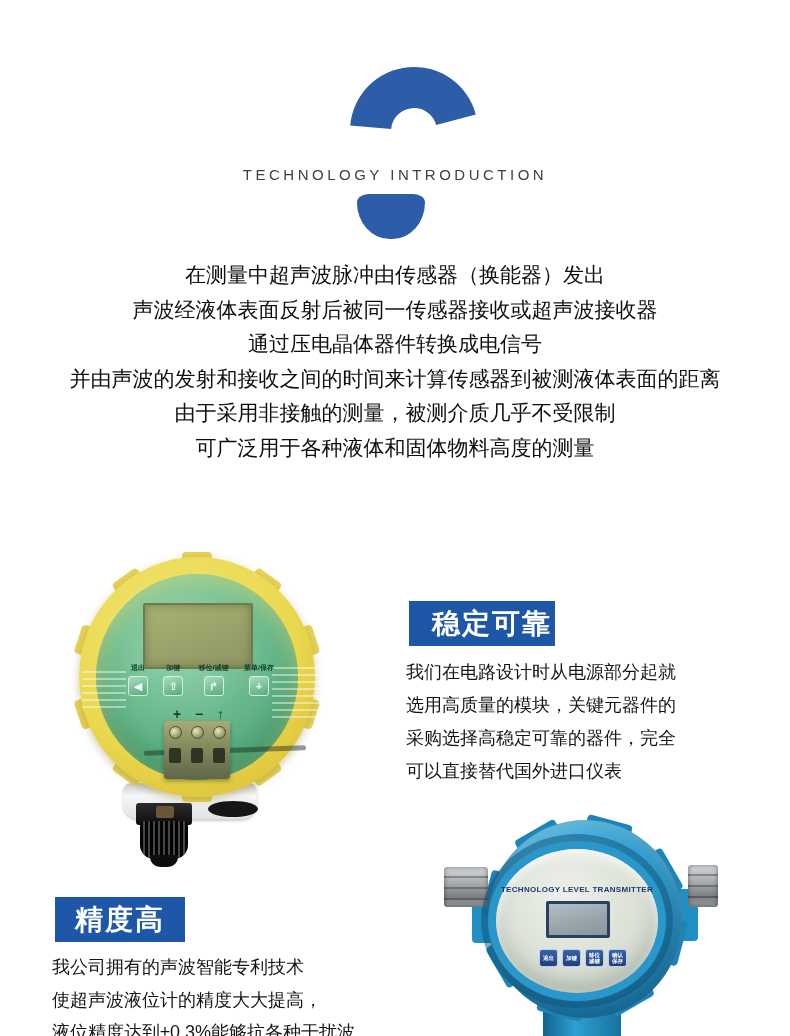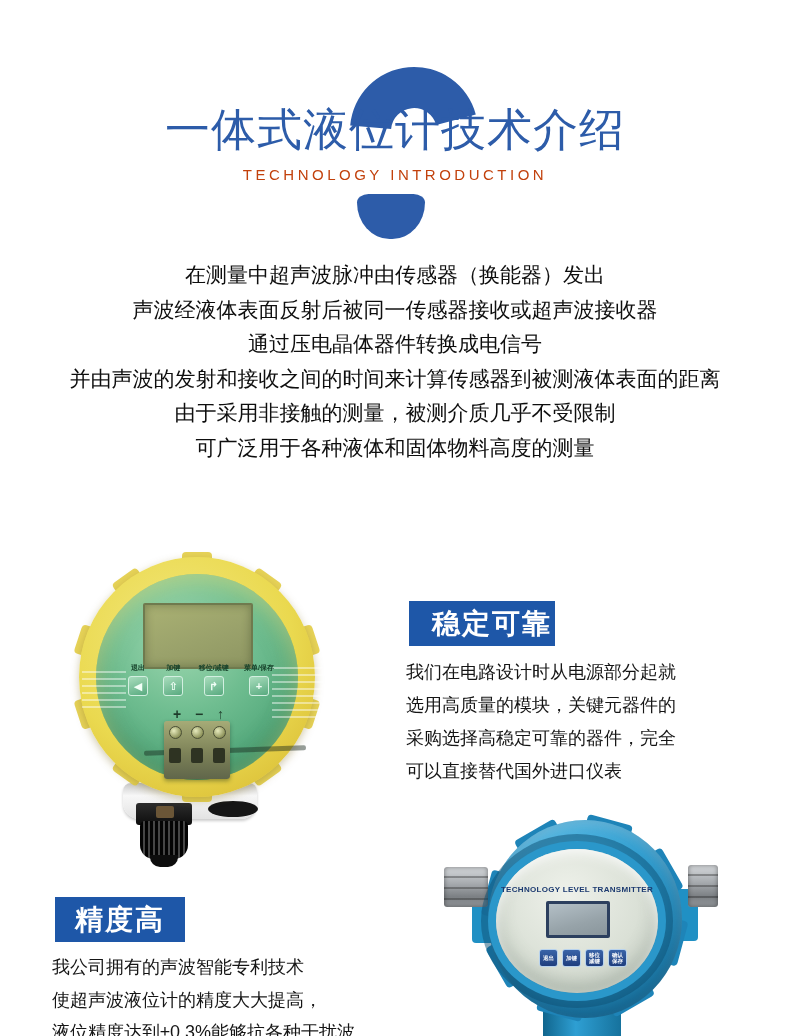--- a/index.html
+++ b/index.html
@@ -4,21 +4,21 @@
 <style>
   * { box-sizing: border-box; margin: 0; padding: 0; }
   body { background: #ffffff; font-family: "Liberation Sans", "DejaVu Sans", sans-serif; }
   #page { position: relative; width: 790px; height: 1036px; background: #fff; overflow: hidden; margin: 0 auto; }
 
   
   .arc-top { position: absolute; left: 344px; top: 56px; }
   .page-title { position: absolute; top: 100px; left: 0; width: 100%; text-align: center;
     font-size: 45px; font-weight: 500; color: #2d5ca9; letter-spacing: 1px; }
   .page-subtitle { position: absolute; top: 166px; left: 0; width: 100%; text-align: center;
-    font-size: 15px; color: #c2410c; letter-spacing: 3.5px; }
+    font-size: 15px; color: #404040; letter-spacing: 3.5px; }
   .semi-dot { position: absolute; left: 357px; top: 194px; width: 68px; height: 45px;
     background: #2d5ca9; border-radius: 12px 12px 34px 34px / 9px 9px 38px 38px; }
 
   
   .intro-text { position: absolute; top: 258px; left: 0; width: 100%; text-align: center;
     font-size: 21px; line-height: 34.5px; color: #0e0e0e; white-space: pre-line; font-family: Liberation Serif, serif; }
 
   
   .badge { position: absolute; background: #1e57a8; color: #fff; display: flex;
     align-items: center; justify-content: center; font-size: 28px; font-weight: 700; letter-spacing: 2px; }
@@ -116,21 +116,20 @@
     white-space: pre-line; }
 </style>
 </head>
 <body>
 
 <div id="page">
 
   <svg class="arc-top" width="140" height="90" viewBox="0 0 140 90">
     <path d="M 6.2 69.4 A 64 64 0 0 1 131.8 58.4 L 92.2 69 A 23 23 0 0 0 47.1 73 Z" fill="#2d5ca9"></path>
   </svg>
-  <h1 class="page-title">一体式液位计技术介绍</h1>
   <div class="page-subtitle">TECHNOLOGY INTRODUCTION</div>
   <div class="semi-dot"></div>
 
   <p class="intro-text">在测量中超声波脉冲由传感器（换能器）发出
 声波经液体表面反射后被同一传感器接收或超声波接收器
 通过压电晶体器件转换成电信号
 并由声波的发射和接收之间的时间来计算传感器到被测液体表面的距离
 由于采用非接触的测量，被测介质几乎不受限制
 可广泛用于各种液体和固体物料高度的测量</p>
 

